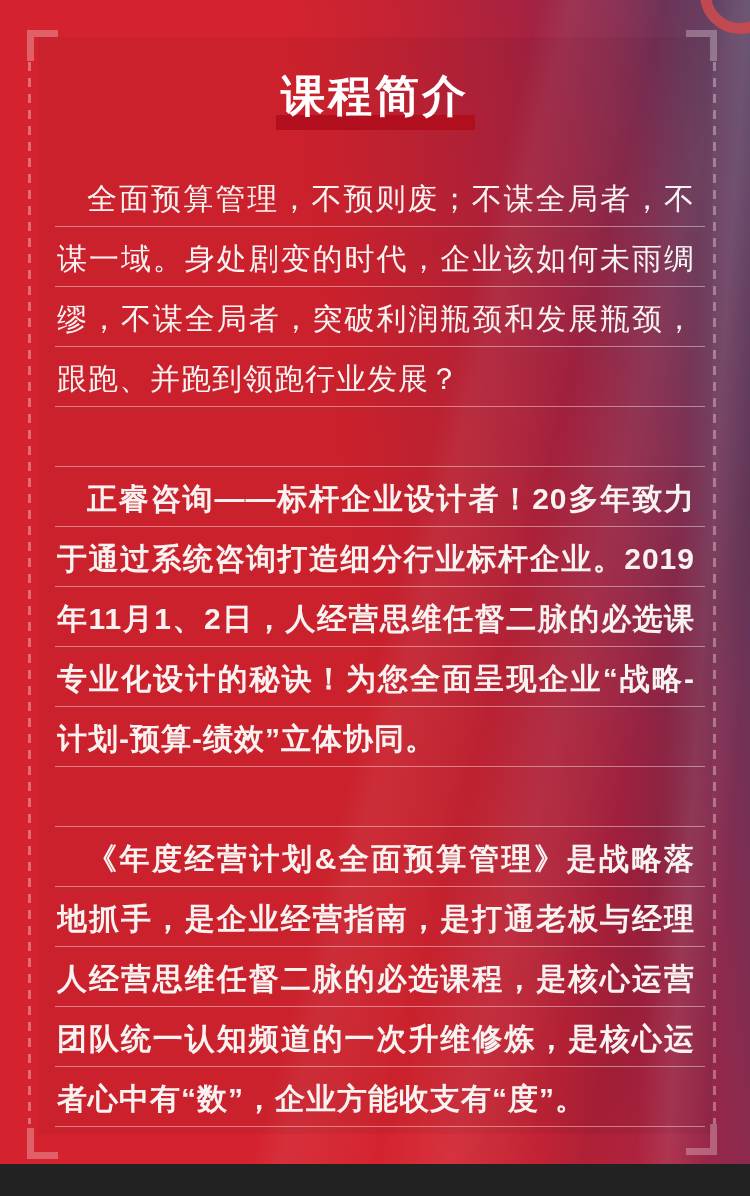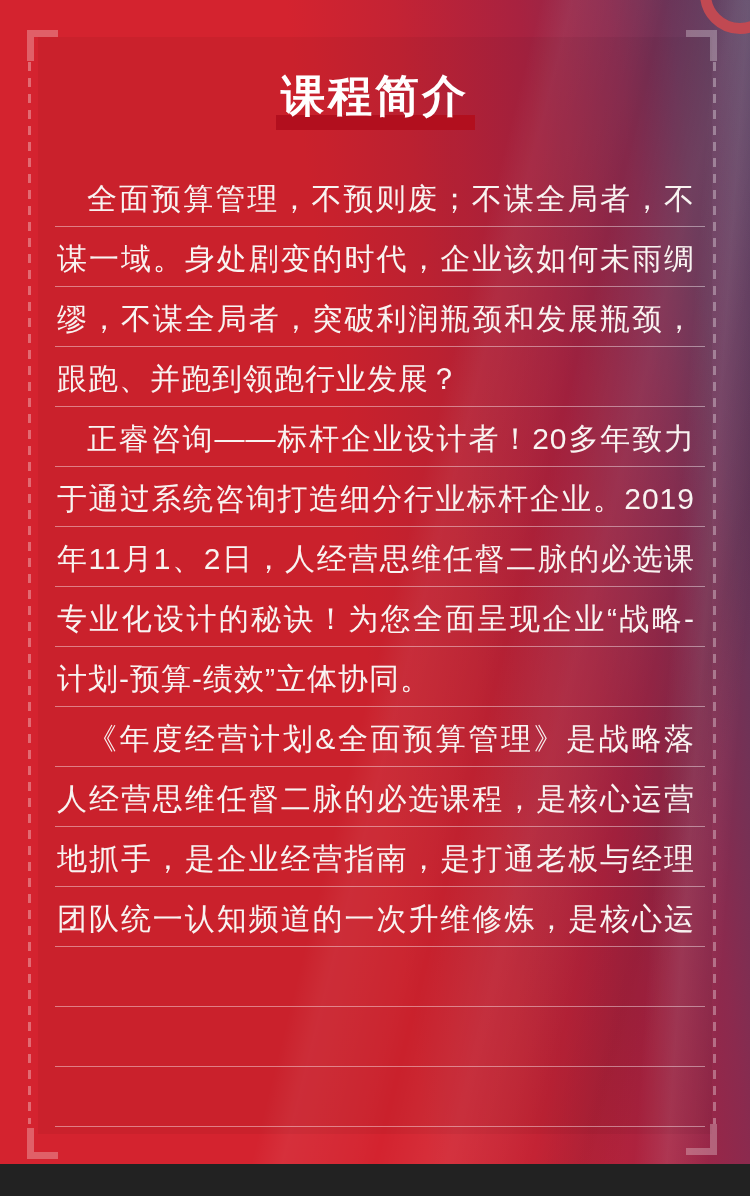--- a/index.html
+++ b/index.html
@@ -108,21 +108,21 @@
   }
   
   .content{
     position:absolute;
     left:57px;top:168px;
     width:638px;
     font-size:30px;
     letter-spacing:1px;
     color:var(--text-color,#f8f3f1);
   }
-  .para + .para{}
+  .para + .para{margin-top:60px;font-weight:bold;}
   .line{
     height:60px;
     line-height:61px;
     overflow:hidden;
     text-align:justify;
     text-align-last:justify;
   }
   .line.first{text-indent:1em;}
   .line.last{text-align-last:left;}
 </style>
@@ -161,19 +161,20 @@
       </div>
       <div class="para">
         <div class="line first">正睿咨询——标杆企业设计者！20多年致力</div>
         <div class="line">于通过系统咨询打造细分行业标杆企业。2019</div>
         <div class="line">年11月1、2日，人经营思维任督二脉的必选课程</div>
         <div class="line">专业化设计的秘诀！为您全面呈现企业“战略-</div>
         <div class="line last">计划-预算-绩效”立体协同。</div>
       </div>
       <div class="para">
         <div class="line first">《年度经营计划&amp;全面预算管理》是战略落</div>
+        <div class="line">地抓手，是企业经营指南，是打通老板与经理</div>
         <div class="line">人经营思维任督二脉的必选课程，是核心运营</div>
-        <div class="line">地抓手，是企业经营指南，是打通老板与经理</div>
         <div class="line">团队统一认知频道的一次升维修炼，是核心运营</div>
+        <div class="line last">者心中有“数”，企业方能收支有“度”。</div>
       </div>
     </div>
 
 </div>
 
 </body></html>

